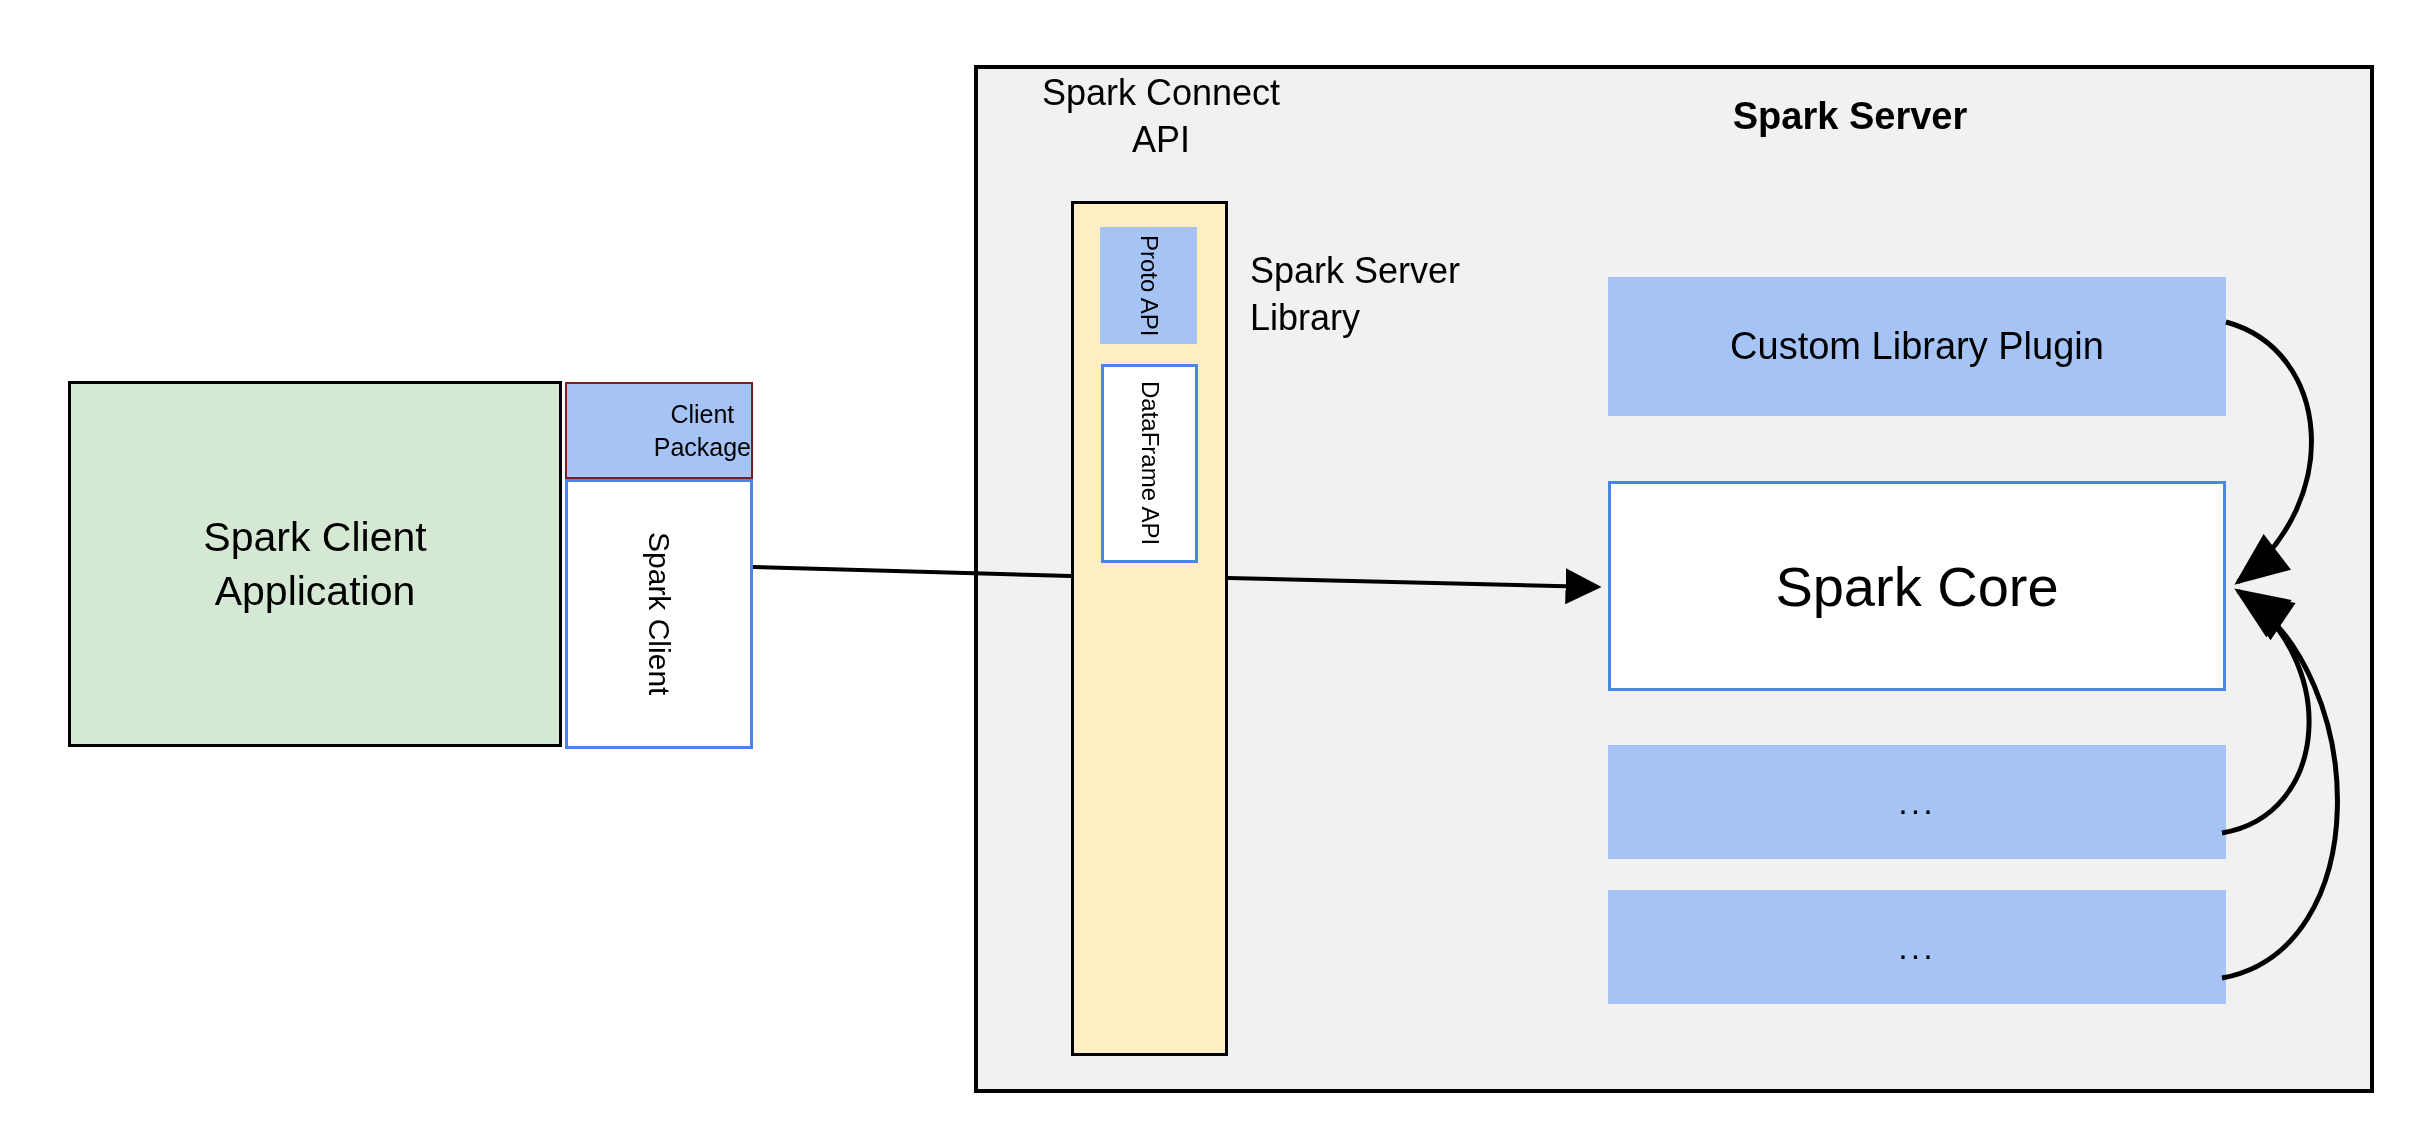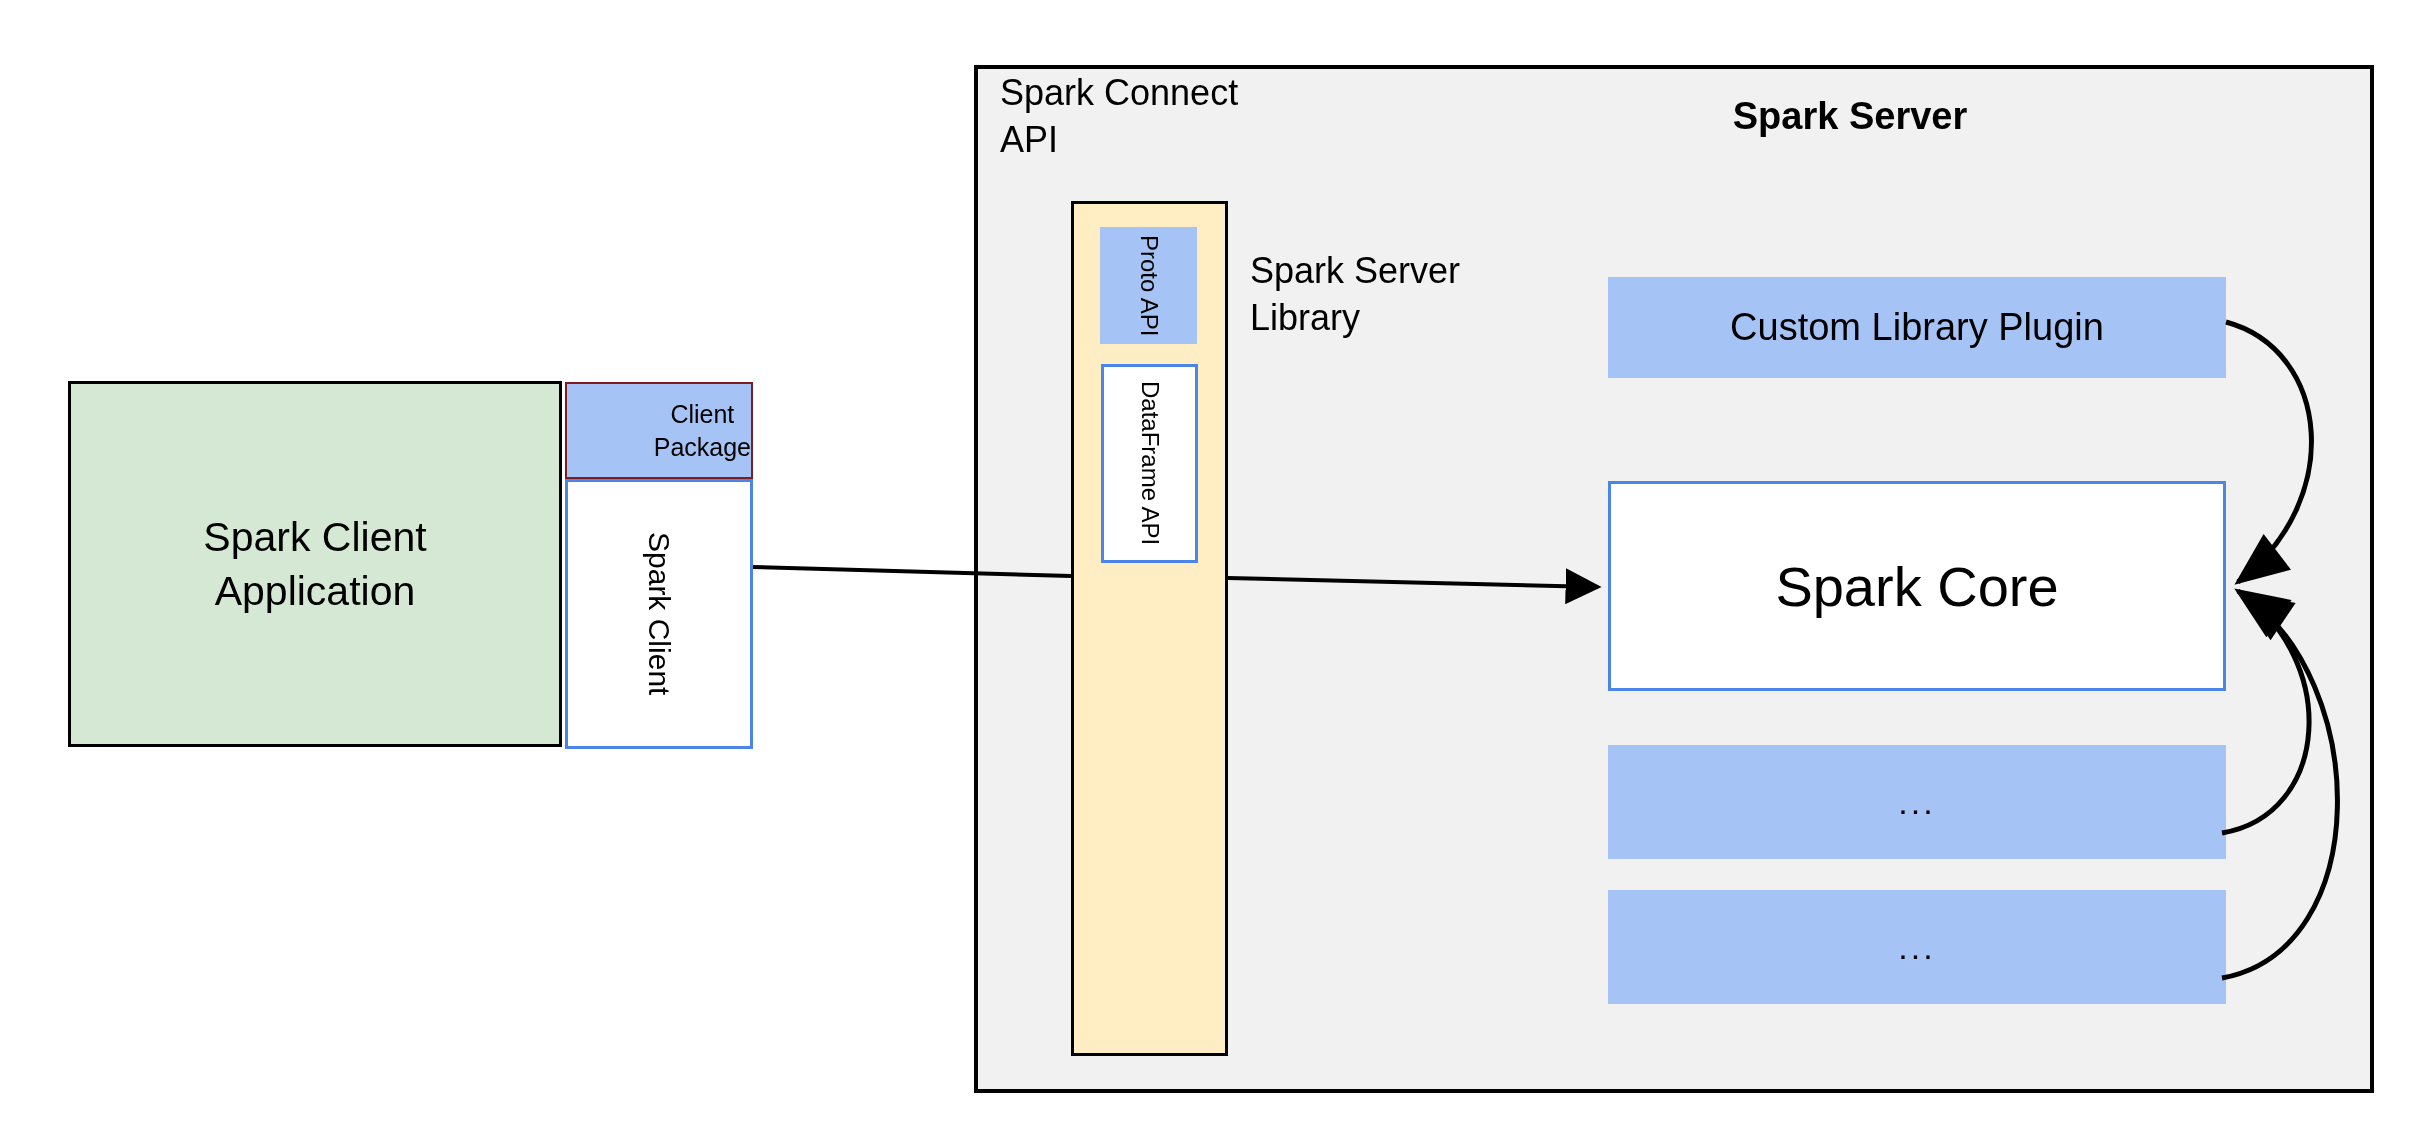--- a/index.html
+++ b/index.html
@@ -55,21 +55,21 @@
 
   
   #server-panel {
     left: 974px; top: 65px; width: 1400px; height: 1028px;
     background: #f1f1f1;
     border: 4px solid #000000;
   }
 
   #spark-connect-api-label {
     left: 1000px; top: 70px; width: 322px;
-    font-size: 36px; line-height: 1.30; 
+    font-size: 36px; line-height: 1.30; text-align: center;
     white-space: pre-line;
   }
   #spark-server-title {
     left: 1640px; top: 95px; width: 420px;
     font-size: 38px; font-weight: bold; text-align: center;
   }
   #spark-server-library-label {
     left: 1250px; top: 248px; width: 330px;
     font-size: 36px; line-height: 1.30; text-align: left;
     white-space: pre-line;
@@ -101,21 +101,21 @@
     white-space: nowrap;
   }
 
   
   .server-comp {
     left: 1608px; width: 618px;
     display: flex; align-items: center; justify-content: center;
     font-size: 38px;
   }
   #custom-library-plugin-box {
-    top: 277px; height: 101px;
+    top: 277px; height: 139px;
     background: #a6c3f5;
   }
   #spark-core-box {
     top: 481px; height: 210px;
     background: #ffffff;
     border: 3px solid #4a86e8;
     font-size: 56px;
   }
   #ellipsis-box-1 {
     top: 745px; height: 114px;

